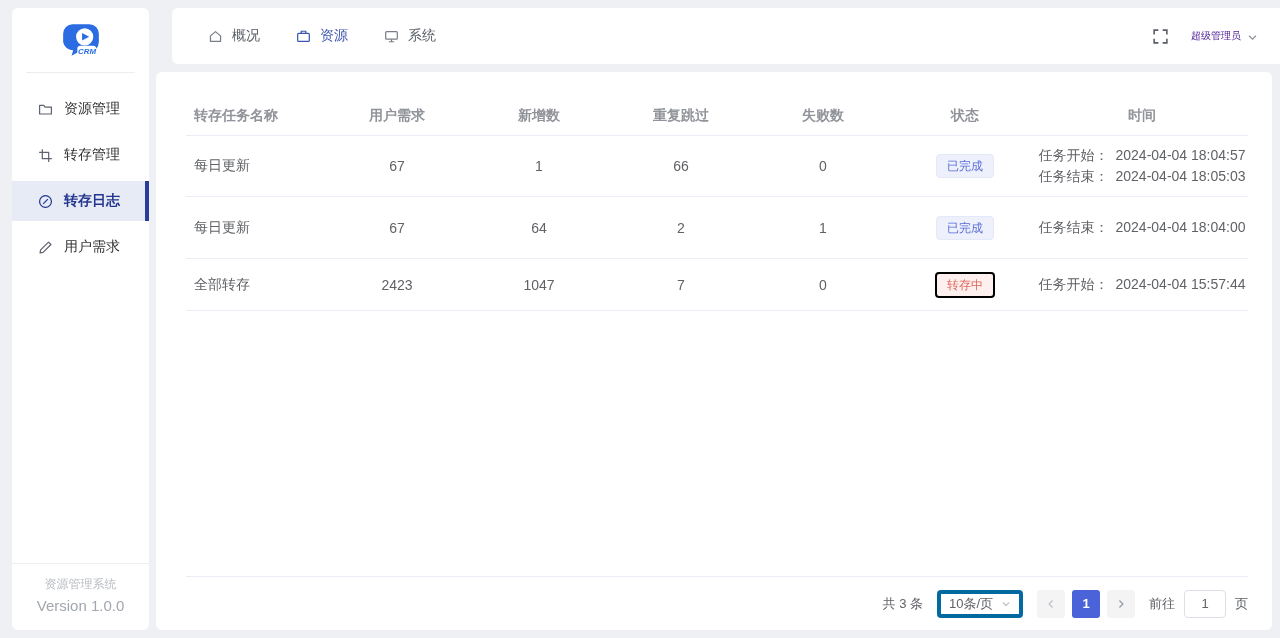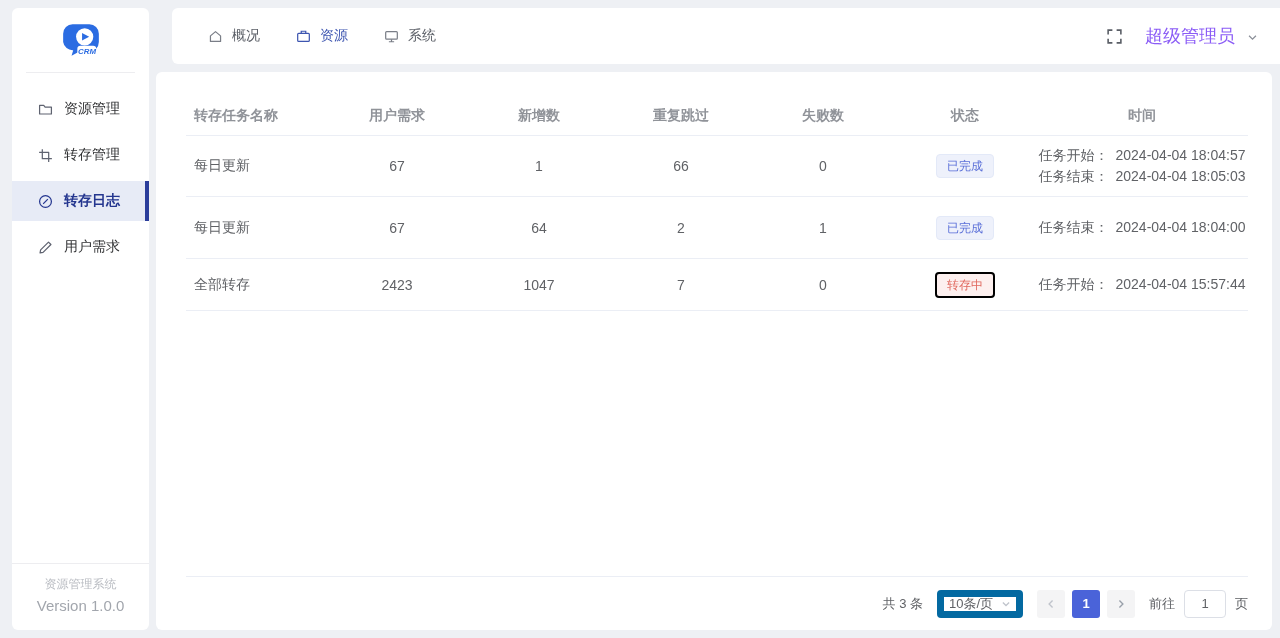--- a/index.html
+++ b/index.html
@@ -38,21 +38,21 @@
     display:flex; align-items:center; justify-content:space-between;
     padding:0 30px 0 36px;
   }
   .tabs { display:flex; gap:36px; }
   .tab { display:flex; align-items:center; gap:9px; font-size:14px; color:#5a5e66; cursor:pointer; }
   .tab .tab-icon { display:flex; color:#7a7e87; }
   .tab.active { color:#3d55b0; }
   .tab.active .tab-icon { color:#3d55b0; }
   .topbar-right { display:flex; align-items:center; gap:22px; }
   .fullscreen-btn { display:flex; color:#5a5e66; cursor:pointer; }
-  .user-dropdown { display:flex; align-items:center; gap:12px; font-size:18px; color:#8b5cf6; cursor:pointer; }
+  .user-dropdown { display:flex; align-items:center; gap:6px; font-size:10px; color:#4c1d95; cursor:pointer; }
   .user-dropdown .dd-icon { display:flex; color:#8b8f98; margin-top:2px; }
 
   
   .content {
     left:156px; top:72px; width:1116px; height:558px;
     display:flex; flex-direction:column; padding:24px 24px 0 30px;
   }
   .t-row { display:flex; align-items:center; border-bottom:1px solid #ebeef5; }
   .t-cell { font-size:14px; color:#606266; }
   .t-header { height:40px; }
@@ -73,21 +73,21 @@
   .time-label { margin-right:7px; }
   .flex-spacer { flex:1; }
 
   
   .pagination-bar {
     border-top:1px solid #ebeef5; height:54px;
     display:flex; align-items:center; justify-content:flex-end;
     gap:14px; font-size:13px; color:#606266; margin-bottom:0;
   }
   .page-select {
-    width:86px; height:28px; border:7px solid #0369a1; border-radius:4px;
+    width:86px; height:28px; border:4px solid #0369a1; border-radius:4px;
     display:flex; align-items:center; justify-content:center; gap:8px;
     color:#606266; cursor:pointer; background:#fff;
   }
   .select-chevron { display:flex; color:#c0c4cc; }
   .pager { display:flex; gap:7px; align-items:center; }
   .pg-btn {
     width:28px; height:28px; border-radius:3px; background:#f4f4f5;
     display:flex; align-items:center; justify-content:center; cursor:pointer;
   }
   .pg-prev { color:#c0c4cc; }

